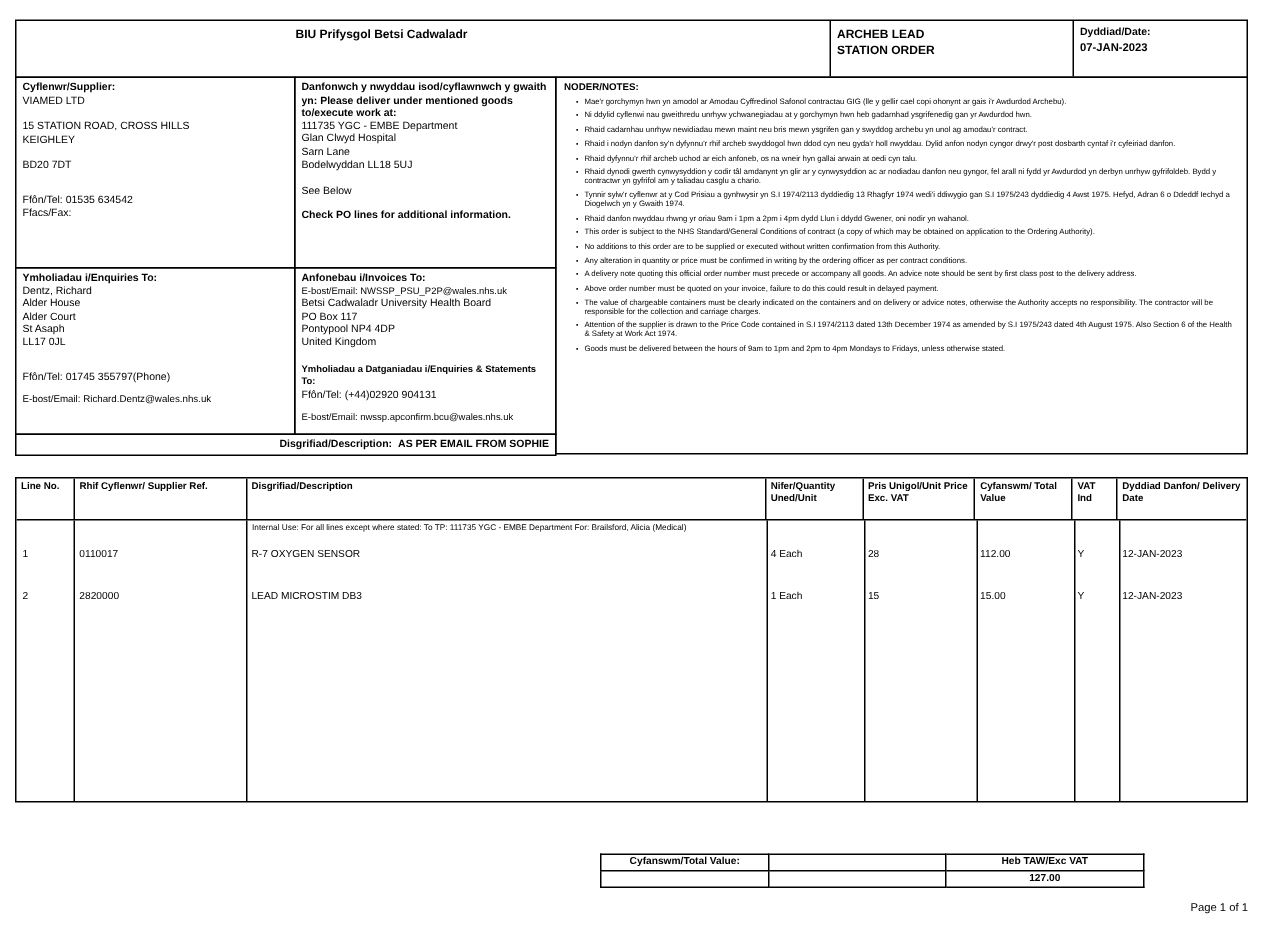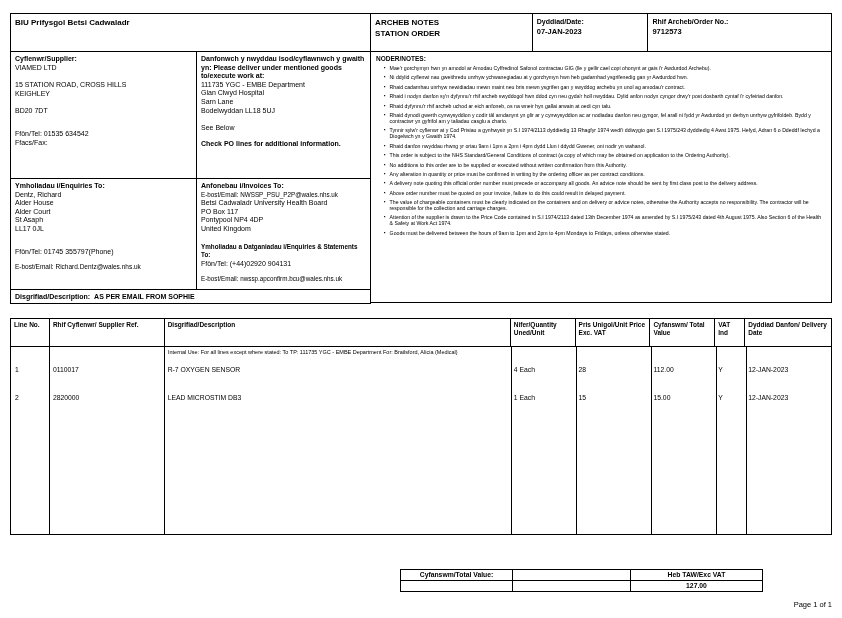--- a/index.html
+++ b/index.html
@@ -1,21 +1,21 @@
 <!DOCTYPE html>
 <html><head>
 <meta charset="utf-8">
 <style>
   html,body { margin:0; padding:0; background:#e8e8e8; }
   .page {
     position:relative; width:842px; height:618px; background:#ffffff;
     font-family:"Liberation Sans", sans-serif; color:#000; overflow:hidden;
   }
   .abs { position:absolute; box-sizing:border-box; }
-  .box { border:1px solid #000; }
+  .box { border:1px solid #000;justify-content:flex-end; }
   .b { font-weight:bold; }
   
   .header-band { display:flex; }
   .header-cell { box-sizing:border-box; padding:3px 4px; border-left:1px solid #000; overflow:hidden; }
   .header-cell:first-child { border-left:none; }
   .org-line, .title-line { font-size:8px; font-weight:bold; line-height:11px; }
   .hc-label { font-size:7px; font-weight:bold; line-height:9px; }
   .hc-value { font-size:7.5px; font-weight:bold; line-height:11px; }
   
   .sect { padding:3px 4px; overflow:hidden; font-size:7px; line-height:8.6px; }
@@ -57,30 +57,26 @@
 </head>
 <body>
 
 <div class="page">
 
   <div class="abs box header-band" style="left:10px; top:13px; width:822px; height:39px;">
     <div class="header-cell" style="width:360px;">
       <div class="org-line">BIU Prifysgol Betsi Cadwaladr</div>
     </div>
     <div class="header-cell" style="width:162px;">
-      <div class="title-line">ARCHEB NOTES</div>
+      <div class="title-line">ARCHEB LEAD</div>
       <div class="title-line">STATION ORDER</div>
     </div>
     <div class="header-cell" style="width:116px;">
       <div class="hc-label">Dyddiad/Date:</div>
       <div class="hc-value">07-JAN-2023</div>
-    </div>
-    <div class="header-cell" style="width:184px;">
-      <div class="hc-label">Rhif Archeb/Order No.:</div>
-      <div class="hc-value">9712573</div>
     </div>
   </div>
 
   <div class="abs box sect" style="left:10px; top:51px; width:187px; height:128px;">
     <div class="sect-label">Cyflenwr/Supplier:</div>
     <div class="line">VIAMED LTD</div>
     <div class="gap9"></div>
     <div class="line">15 STATION ROAD, CROSS HILLS</div>
     <div class="line">KEIGHLEY</div>
     <div class="gap9"></div>

